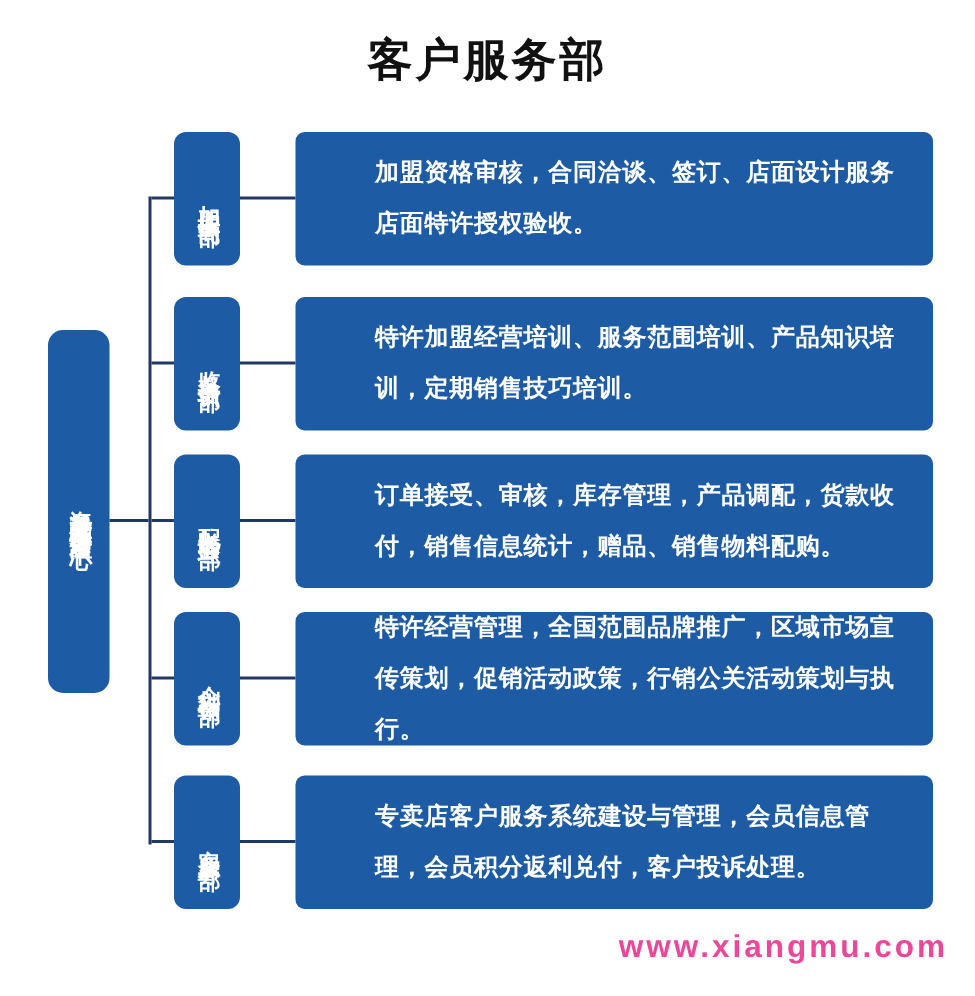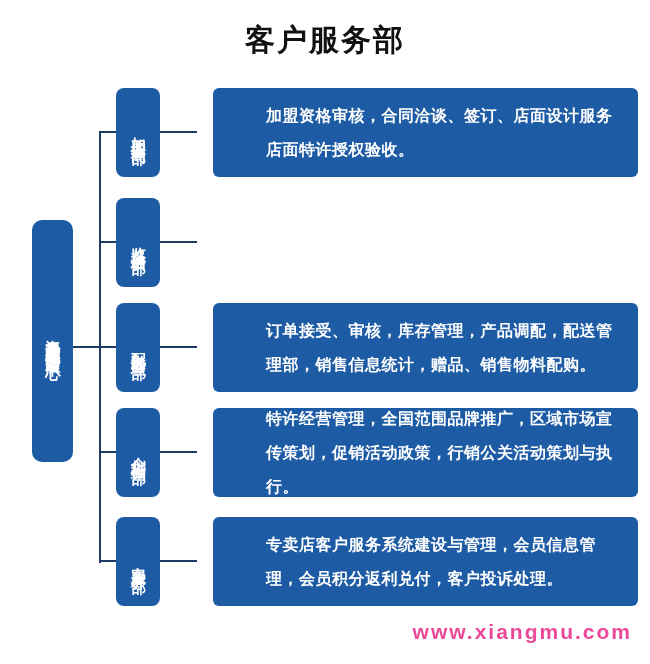--- a/index.html
+++ b/index.html
@@ -58,21 +58,21 @@
     left: 116px;
     width: 44px;
     height: 89px;
     border-radius: 8px;
   }
   .dept-node .vtext {
     font-size: 15px;
     letter-spacing: 3px;
   }
   .desc-box {
-    left: 213px;
+    left: 197px;
     width: 425px;
     height: 89px;
     border-radius: 6px;
     justify-content: flex-start;
   }
   .desc-text {
     padding: 0 22px 0 53px;
     font-size: 16px;
     line-height: 34px;
     font-weight: bold;
@@ -122,26 +122,29 @@
   <div class="node dept-node" style="top:88px;">
     <span class="vtext">加盟招商部</span>
   </div>
   <div class="node desc-box" style="top:88px;">
     <div class="desc-text">加盟资格审核，合同洽谈、签订、店面设计服务店面特许授权验收。</div>
   </div>
 
   <div class="node dept-node" style="top:198px;">
     <span class="vtext">监督培训部</span>
   </div>
+  <div class="node desc-box" style="top:198px;">
+    <div class="desc-text">特许加盟经营培训、服务范围培训、产品知识培训，定期销售技巧培训。</div>
+  </div>
 
   <div class="node dept-node" style="top:303px;">
     <span class="vtext">配送管理部</span>
   </div>
   <div class="node desc-box" style="top:303px;">
-    <div class="desc-text">订单接受、审核，库存管理，产品调配，配送管理部，销售信息统计，赠品、销售物料配购。</div>
+    <div class="desc-text">订单接受、审核，库存管理，产品调配，货款收付，销售信息统计，赠品、销售物料配购。</div>
   </div>
 
   <div class="node dept-node" style="top:408px;">
     <span class="vtext">企划行销部</span>
   </div>
   <div class="node desc-box" style="top:408px;">
     <div class="desc-text">特许经营管理，全国范围品牌推广，区域市场宣传策划，促销活动政策，行销公关活动策划与执行。</div>
   </div>
 
   <div class="node dept-node" style="top:517px;">

